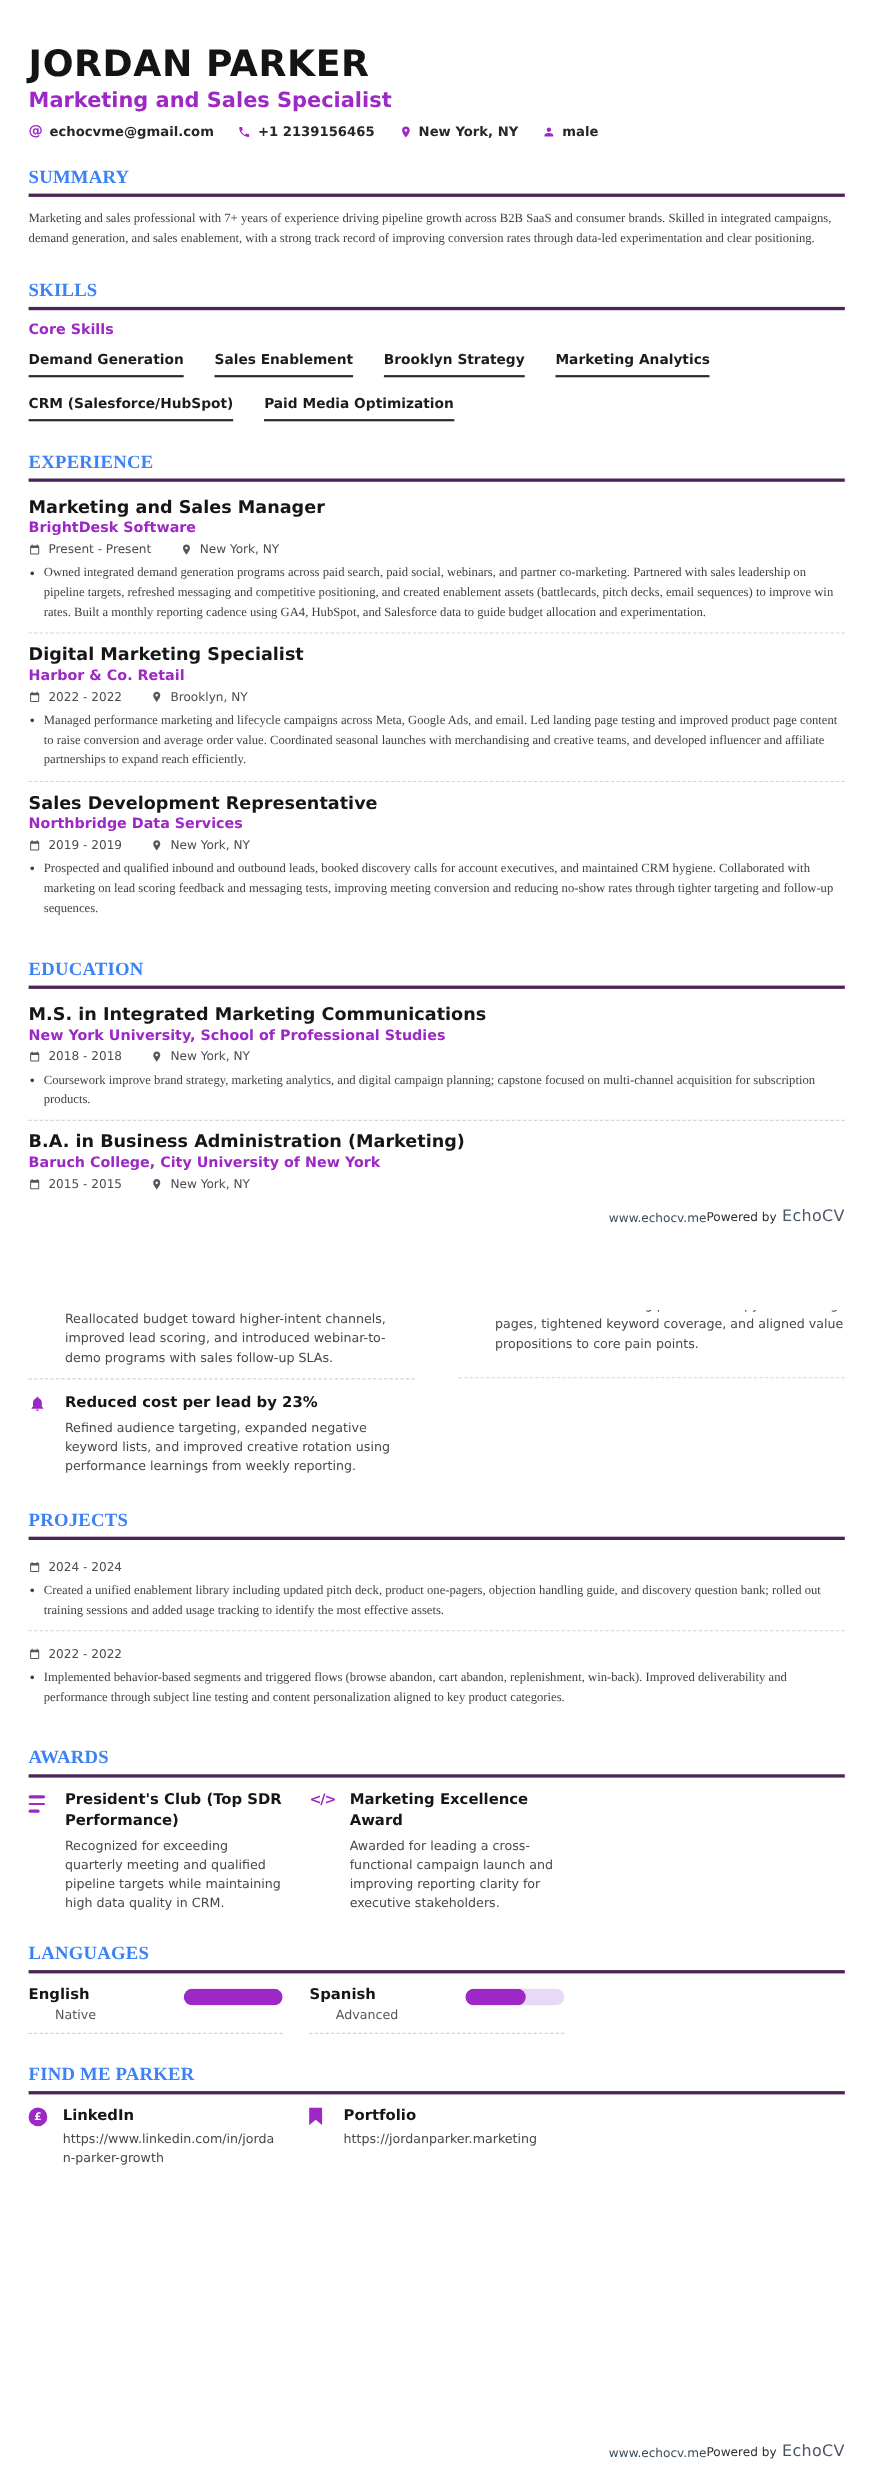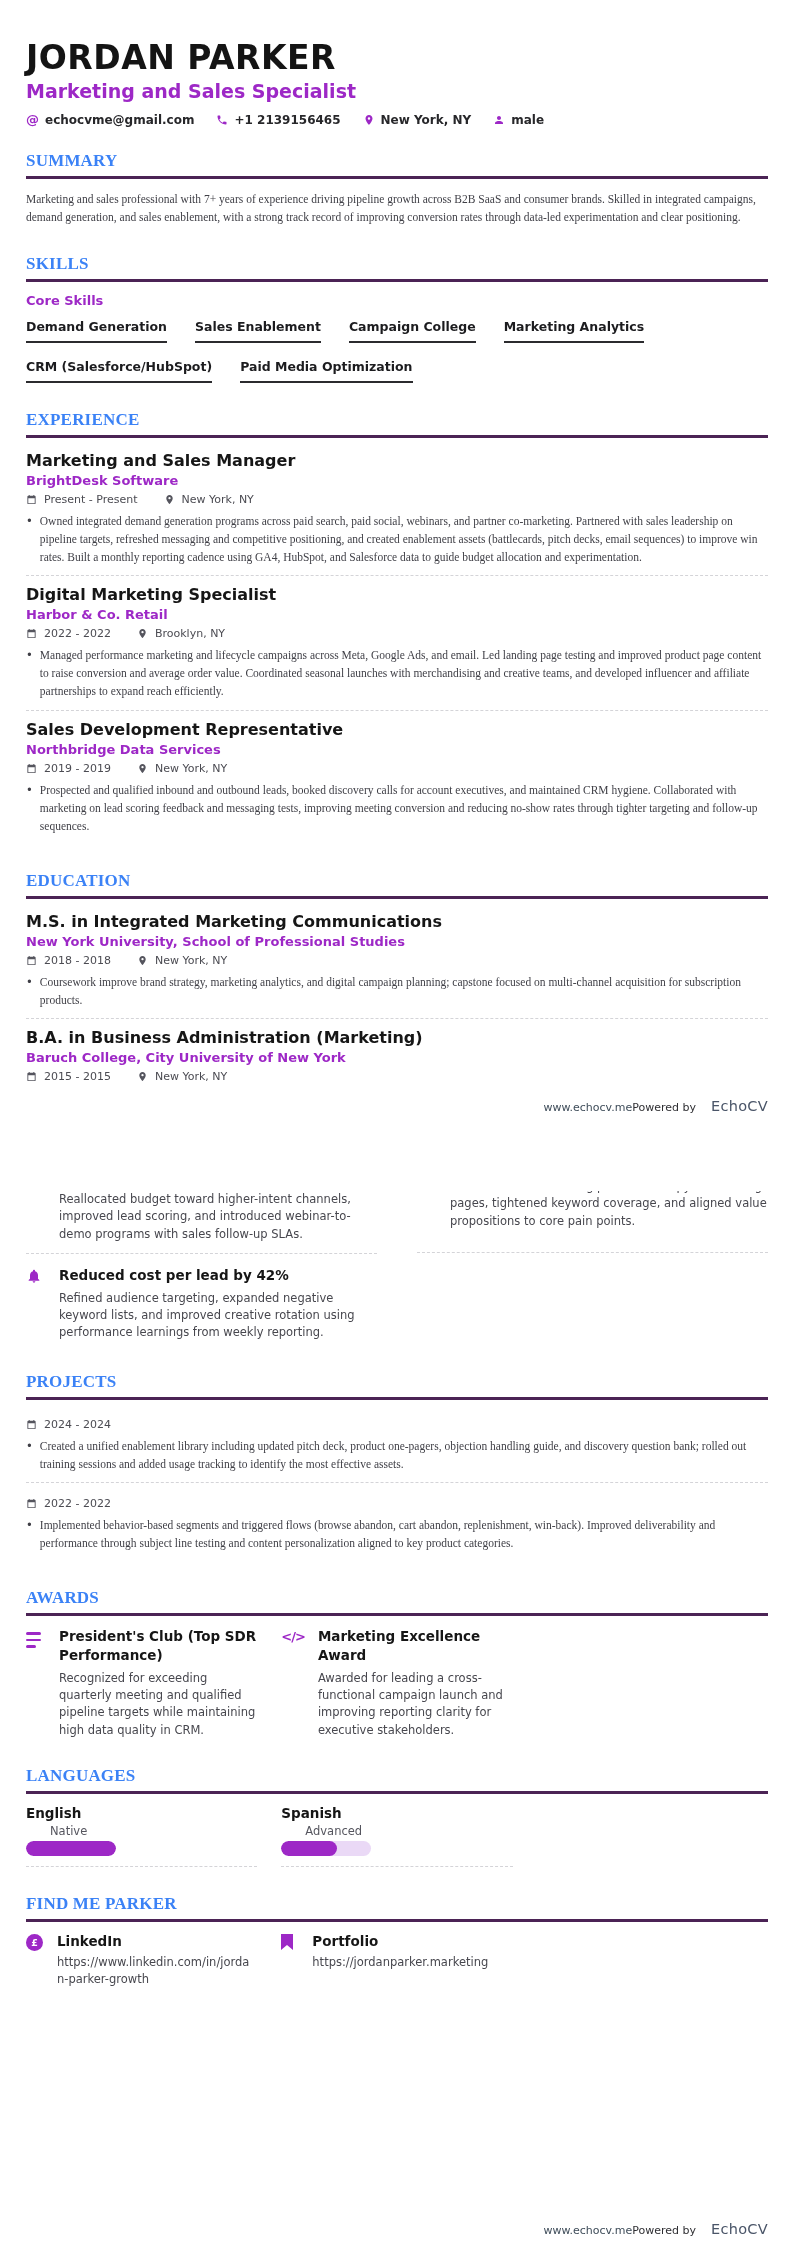--- a/index.html
+++ b/index.html
@@ -40,34 +40,34 @@
   .ach-desc{font-size:11.5px;line-height:1.5;color:#47474e;margin-top:6px;}
   .clipwrap{height:52px;overflow:hidden;}
   .clipwrap .ach-desc{margin-top:-13px;}
   .dashed{border-top:1px dashed #d4d4d8;margin:9px 0;}
   .al-ic .bar{height:2.5px;background:#9d28c6;border-radius:2px;margin-bottom:4px;}
   .al-ic .l1{width:15px;}.al-ic .l2{width:15px;}.al-ic .l3{width:10px;}
   .al-ic{padding-top:5px;}
   .code-ic{font-size:13px;font-weight:800;color:#9d28c6;letter-spacing:-1px;}
   .at-ic{font-size:13px;}
   
-  .lang{display:flex;align-items:flex-start;justify-content:space-between;border-bottom:1px dashed #d4d4d8;padding-bottom:10px;flex-direction:column;}
+  .lang{display:flex;align-items:flex-start;justify-content:space-between;border-bottom:1px dashed #d4d4d8;padding-bottom:10px;}
   .lang-name{font-size:13.5px;font-weight:800;color:#161616;}
   .lang-level{font-size:11.5px;color:#55555e;margin-top:3px;margin-left:24px;}
   .bar-track{width:90px;height:15px;border-radius:8px;background:#ead9f6;overflow:hidden;margin-top:3px;}
   .bar-fill{height:100%;background:#9d28c6;border-radius:8px;}
   
   .link-ic{flex:0 0 18px;padding-top:1px;}
   .circle-ic{width:17px;height:17px;border-radius:50%;background:#9d28c6;color:#fff;font-size:9.5px;font-weight:800;display:flex;align-items:center;justify-content:center;}
   .online-label{font-size:13.5px;font-weight:800;color:#161616;}
   .online-url{font-size:11.5px;color:#47474e;margin-top:5px;line-height:1.5;word-break:break-all;max-width:195px;}
   
   .pfooter{position:absolute;left:26px;right:26px;bottom:9px;display:flex;justify-content:flex-end;align-items:flex-end;}
   .f-site{font-size:11px;color:#3e4c59;}
-  .f-pow{font-size:11px;color:#2f2f33;display:flex;align-items:baseline;gap:15px;}
+  .f-pow{font-size:11px;color:#2f2f33;display:flex;align-items:baseline;gap:5px;}
   .f-brand{font-size:14.5px;color:#4a5568;letter-spacing:.3px;}
 </style>
 </head>
 <body>
 
 <div class="page">
 
   <header>
     <h1 class="name">JORDAN PARKER</h1>
     <div class="role">Marketing and Sales Specialist</div>
@@ -109,21 +109,21 @@
     <p class="body-text">Marketing and sales professional with 7+ years of experience driving pipeline growth across B2B SaaS and consumer brands. Skilled in integrated campaigns, demand generation, and sales enablement, with a strong track record of improving conversion rates through data-led experimentation and clear positioning.</p>
   </section>
 
   <section>
     <h2 class="sec-h">SKILLS</h2>
     <div class="sec-rule"></div>
     <div class="group-label">Core Skills</div>
     <div class="chips">
       <span class="chip">Demand Generation</span>
       <span class="chip">Sales Enablement</span>
-      <span class="chip">Campaign College</span>
+      <span class="chip">Brooklyn Strategy</span>
       <span class="chip">Marketing Analytics</span>
       <span class="chip">CRM (Salesforce/HubSpot)</span>
       <span class="chip">Paid Media Optimization</span>
     </div>
   </section>
 
   <section>
     <h2 class="sec-h">EXPERIENCE</h2>
     <div class="sec-rule"></div>
 
@@ -265,21 +265,21 @@
     <div>
       <div style="padding-left:33px;">
         <div class="ach-desc" style="margin-top:0;">Reallocated budget toward higher-intent channels, improved lead scoring, and introduced webinar-to-demo programs with sales follow-up SLAs.</div>
       </div>
       <div class="dashed" style="margin:10px 0 12px;"></div>
       <div class="ach">
         <span class="ach-ic"><svg width="16" height="16" viewBox="0 0 24 24" fill="#9d28c6">
               <path d="M12 22c1.1 0 2-.9 2-2h-4c0 1.1.9 2 2 2zm6-6v-5c0-3.1-1.6-5.6-4.5-6.3V4c0-.8-.7-1.5-1.5-1.5S10.5 3.2 10.5 4v.7C7.6 5.4 6 7.9 6 11v5l-2 2v1h16v-1l-2-2z"></path>
             </svg></span>
         <div>
-          <p class="ach-title">Reduced cost per lead by 42%</p>
+          <p class="ach-title">Reduced cost per lead by 23%</p>
           <div class="ach-desc">Refined audience targeting, expanded negative keyword lists, and improved creative rotation using performance learnings from weekly reporting.</div>
         </div>
       </div>
     </div>
     <div>
       <div style="padding-left:33px;">
         <div class="clipwrap">
           <div class="ach-desc">Built a structured testing plan for ad copy and landing pages, tightened keyword coverage, and aligned value propositions to core pain points.</div>
         </div>
       </div>

